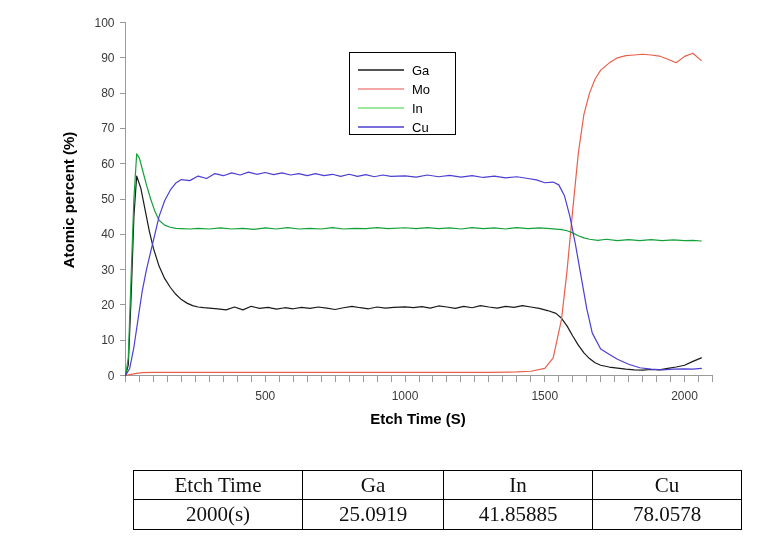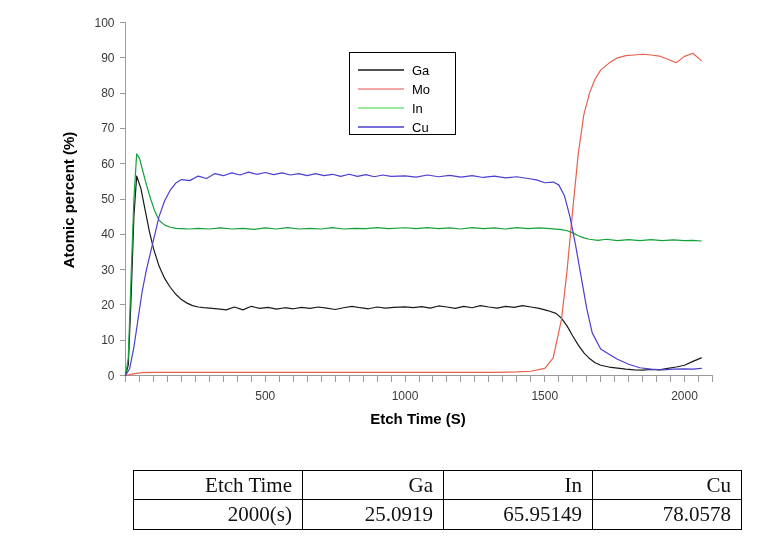--- a/index.html
+++ b/index.html
@@ -83,21 +83,21 @@
   }
   table.data-table {
     border-collapse: collapse;
     font-family: "Liberation Serif", serif;
     font-size: 21px;
     color: #111111;
   }
   table.data-table th,
   table.data-table td {
     border: 1.5px solid #000000;
-    text-align: right;
+    text-align: center;
     font-weight: normal;
     padding: 1px 10px;
     white-space: nowrap;
     line-height: 1.25;
   }
   table.data-table th.col-time, table.data-table td.col-time { width: 148px; }
   table.data-table th.col-ga,  table.data-table td.col-ga   { width: 120px; }
   table.data-table th.col-in,  table.data-table td.col-in   { width: 128px; }
   table.data-table th.col-cu,  table.data-table td.col-cu   { width: 128px; }
 </style>
@@ -223,20 +223,20 @@
           <th class="col-time">Etch  Time</th>
           <th class="col-ga">Ga</th>
           <th class="col-in">In</th>
           <th class="col-cu">Cu</th>
         </tr>
       </thead>
       <tbody>
         <tr>
           <td class="col-time">2000(s)</td>
           <td class="col-ga">25.0919</td>
-          <td class="col-in">65.95149</td>
+          <td class="col-in">41.85885</td>
           <td class="col-cu">78.0578</td>
         </tr>
       </tbody>
     </table>
   </div>
 
 </div>
 
 </body></html>

